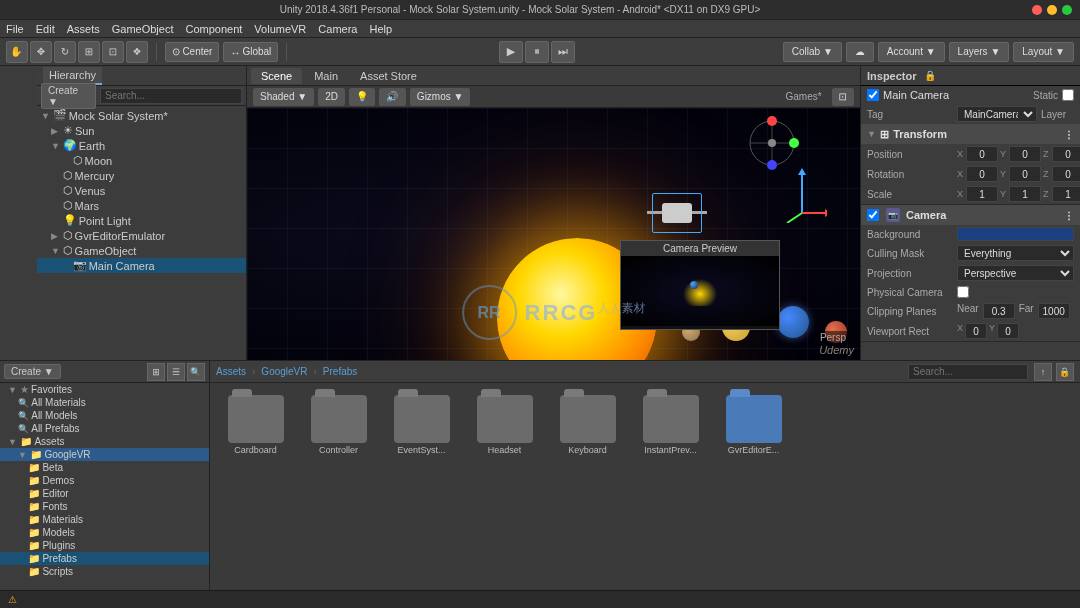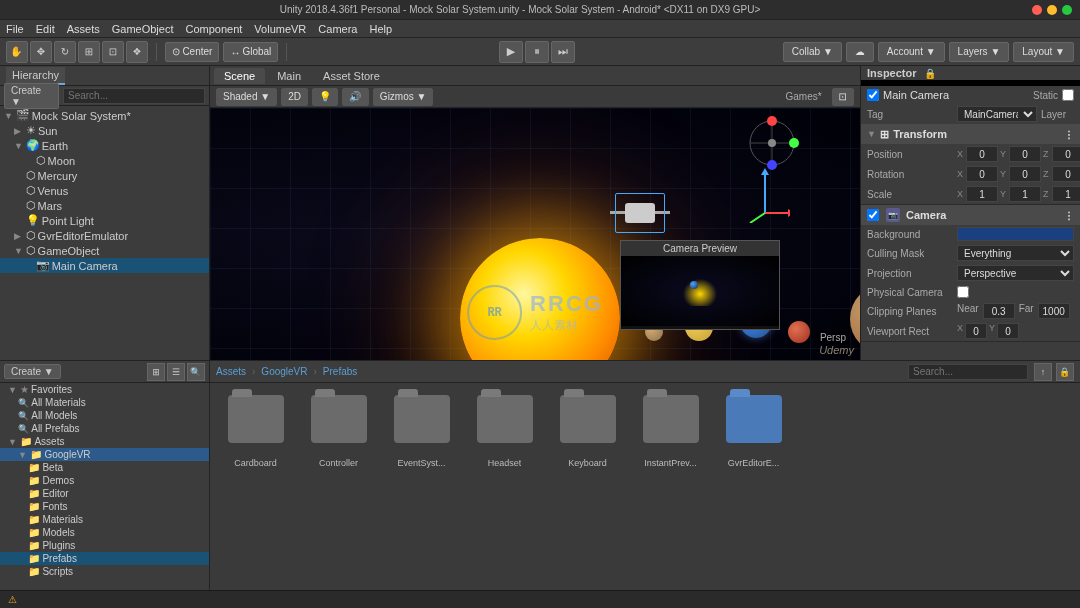--- a/index.html
+++ b/index.html
@@ -89,20 +89,21 @@
       cursor: pointer;
       border-radius: 2px;
       height: 20px;
       display: flex; align-items: center; gap: 3px;
     }
 
     
     #main-layout {
       display: flex;
       height: calc(608px - 20px - 18px - 28px - 18px);
+      margin-left: 37px;
       
     }
 
     
     #hierarchy-panel {
       width: 210px;
       min-width: 210px;
       background: #3c3c3c;
       border-right: 1px solid #222;
       display: flex;
@@ -305,21 +306,21 @@
       min-width: 220px;
       background: #3c3c3c;
       border-left: 1px solid #222;
       display: flex;
       flex-direction: column;
       overflow-y: auto;
     }
     .inspector-header {
       height: 20px;
       background: #3d3d3d;
-      border-bottom: 6px solid #000000;
+      border-bottom: 1px solid #000000;
       display: flex;
       align-items: center;
       padding: 0 6px;
       font-size: 11px;
       font-weight: bold;
       color: #ccc;
       gap: 6px;
     }
     .inspector-section {
       border-bottom: 1px solid #2a2a2a;
@@ -453,21 +454,21 @@
       flex-wrap: wrap;
       padding: 8px;
       gap: 8px;
       overflow-y: auto;
       align-content: flex-start;
     }
     .asset-item {
       display: flex;
       flex-direction: column;
       align-items: center;
-      gap: 15px;
+      gap: 2px;
       cursor: pointer;
       padding: 4px;
       border-radius: 3px;
       width: 75px;
     }
     .asset-folder {
       width: 56px; height: 48px;
       background: #6b6b6b;
       border-radius: 4px;
       position: relative;
@@ -758,22 +759,22 @@
       <div class="camera-preview">
         <div class="camera-preview-title">Camera Preview</div>
         <div class="camera-preview-content">
           <div style="width:40px;height:30px;background:radial-gradient(ellipse at 50% 60%, #ffd700 0%, transparent 60%);position:relative;">
             <div style="position:absolute;top:5px;left:10px;width:8px;height:8px;background:radial-gradient(circle at 35% 35%,#4af,#225);border-radius:50%;"></div>
           </div>
         </div>
       </div>
 
       <div class="watermark" style="bottom:20px;">
-        <div class="watermark-logo" style="width:55px;height:55px;border:2px solid rgba(100,150,200,0.5);border-radius:50%;display:flex;align-items:center;justify-content:center;font-size:12px;font-weight:bold;color:rgba(100,150,200,0.7);font-family:Liberation Mono, monospace;">RR</div>
-        <div style="display:flex;flex-direction:column;align-items:flex-start;">
+        <div class="watermark-logo" style="width:55px;height:55px;border:2px solid rgba(100,150,200,0.5);border-radius:50%;display:flex;align-items:center;justify-content:center;font-size:16px;font-weight:bold;color:rgba(100,150,200,0.7);">RR</div>
+        <div style="display:flex;flex-direction:row;align-items:flex-start;">
           <span class="watermark-text" style="font-size:22px;font-weight:bold;color:rgba(150,180,220,0.7);letter-spacing:2px;">RRCG</span>
           <span class="watermark-cn" style="font-size:12px;color:rgba(150,180,220,0.6);">人人素材</span>
         </div>
       </div>
       <div class="udemy-badge">Udemy</div>
     </div>
   </div>
 
   <div id="inspector-panel">
     <div class="inspector-header">

